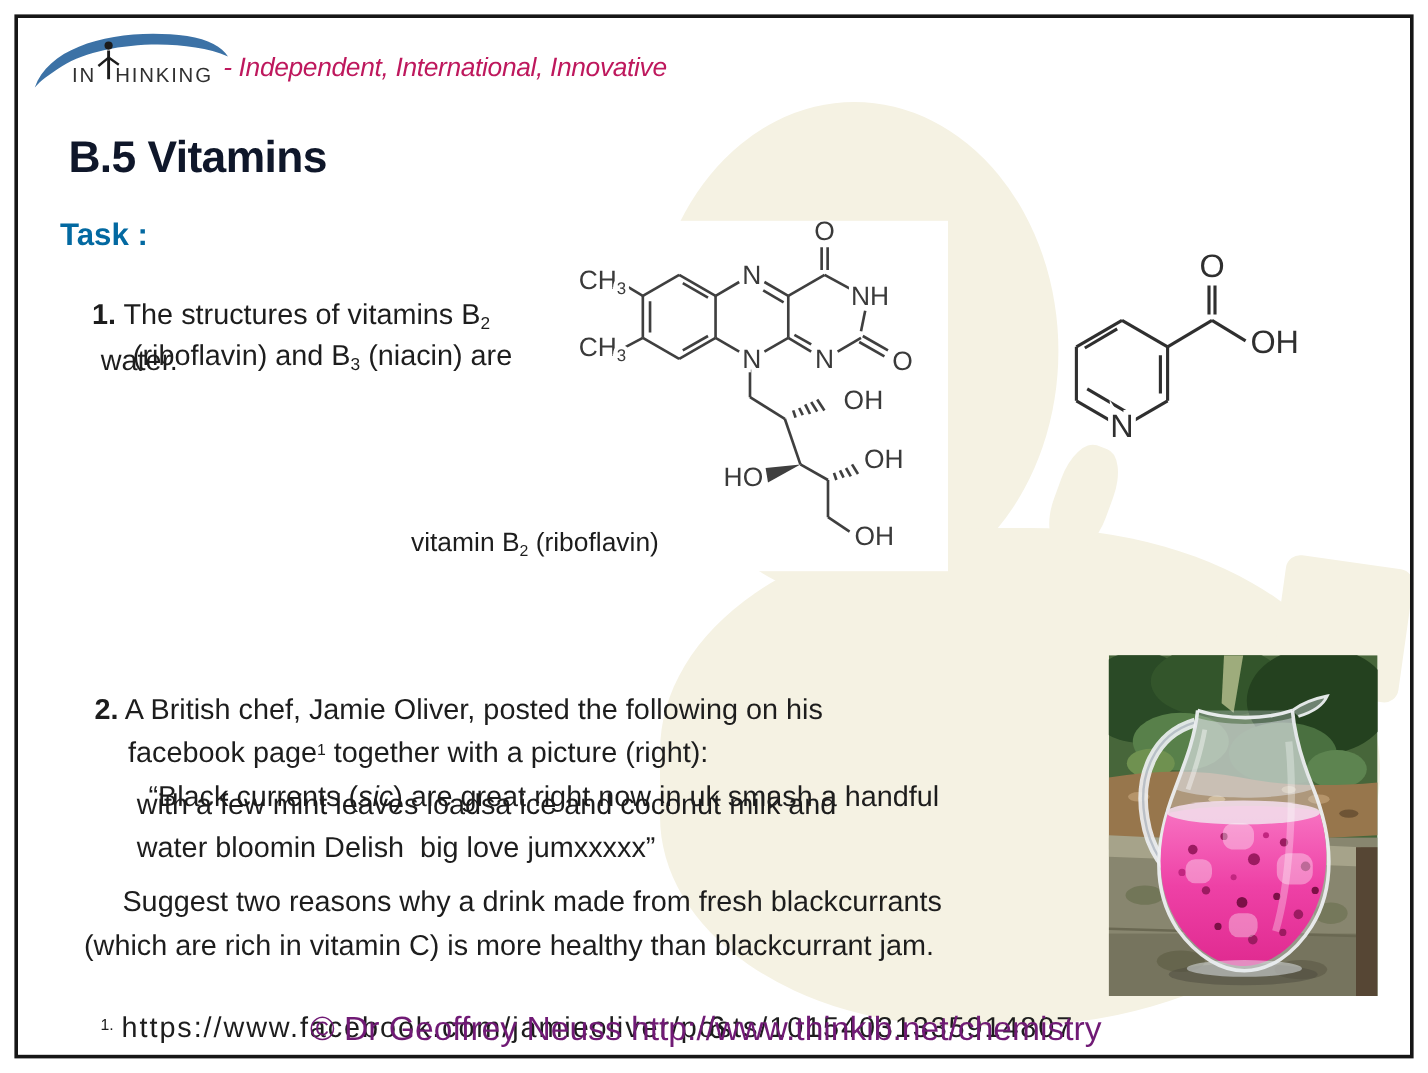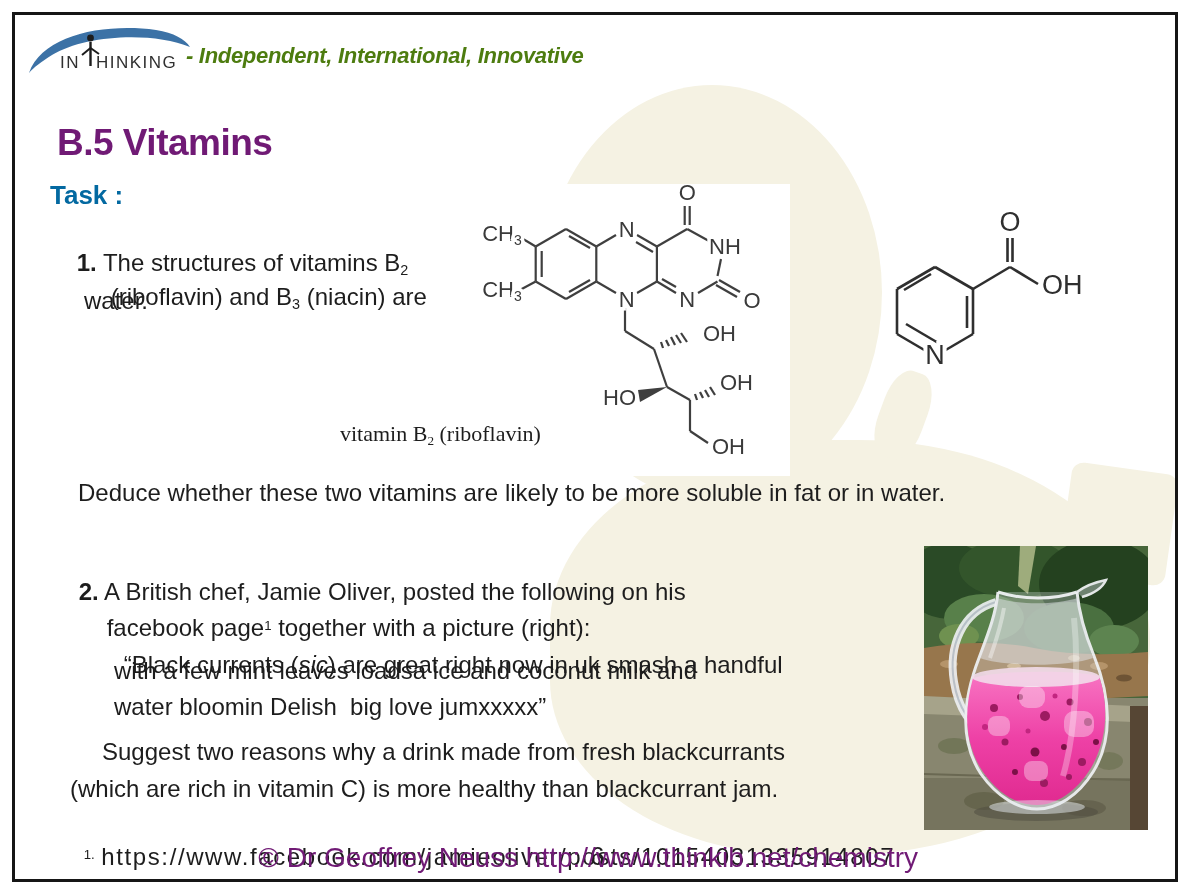--- a/index.html
+++ b/index.html
@@ -4,26 +4,26 @@
 <style>
   html,body{margin:0;padding:0;background:#fff;width:1190px;height:894px;overflow:hidden;
             font-family:"Liberation Sans",sans-serif;}
   #slide{position:absolute;left:0;top:0;width:970px;height:894px;background:#fff;}
   #frame{position:absolute;left:12px;top:12px;width:1160px;height:864px;border:3px solid #161616;background:transparent;z-index:5;pointer-events:none;}
   .wm{position:absolute;background:#f5f2e3;z-index:0;}
   .abs{position:absolute;z-index:2;}
   .t{position:absolute;white-space:pre;color:#1d1d1d;font-size:24px;z-index:2;line-height:1.25;}
   .bold{font-weight:bold;}
   .red{color:#0369a1;font-weight:bold;font-size:26px;}
-  .title{color:#701a75;font-weight:bold;font-size:37px;letter-spacing:-0.5px;margin-top:12px;}
+  .title{color:#0f172a;font-weight:bold;font-size:37px;letter-spacing:-0.5px;}
   .sb{font-size:0.60em;vertical-align:-0.30em;}
   .sp{font-size:0.55em;vertical-align:0.45em;}
   .it{font-style:italic;}
   .cap{font-size:22px;}
-  .tagline{color:#4d7c0f;font-style:italic;font-size:22px;letter-spacing:-0.3px;font-weight:bold;}
+  .tagline{color:#be185d;font-style:italic;font-size:22px;letter-spacing:-0.3px;}
   .copyright{color:#701a75;font-size:28px;}
   .url{letter-spacing:1.6px;}
   .molbox{position:absolute;background:#fff;z-index:2;}
   svg text{font-family:"Liberation Sans",sans-serif;}
 </style>
 </head>
 <body>
 
 <div id="slide">
 
@@ -148,25 +148,24 @@
       <line x1="134.5" y1="70" x2="134.5" y2="46"></line>
       <line x1="132" y1="75" x2="160" y2="92"></line>
     </g>
     <g font-size="27" fill="#2f2f2f" paint-order="stroke" stroke="#ffffff" stroke-width="8">
       <text x="57" y="172" text-anchor="middle">N</text>
       <text x="132" y="39" text-anchor="middle">O</text>
       <text x="164" y="102" text-anchor="start">OH</text>
     </g>
   </svg>
 
-  <div class="t cap" style="left:318px;top:392px;font-family:Liberation Serif, serif;">
+  <div class="t cap" style="left:318px;top:410px;">
     <span>vitamin B</span><span class="sb">2</span><span> (riboflavin)</span>
   </div>
 
-  <div class="t" style="left:78px;top:478px;">Deduce whether these two vitamins are likely to be more soluble in fat or in water.</div>
 
   <div class="t" style="left:52px;top:547px;">
     <span class="bold">2.</span><span> A British chef, Jamie Oliver, posted the following on his</span>
   </div>
   <div class="t" style="left:80px;top:583px;">
     <span>facebook page</span><span class="sp">1</span><span> together with a picture (right):</span>
   </div>
   <div class="t" style="left:97px;top:620px;">
     <span>“Black currents (</span><span class="it">sic</span><span>) are great right now in uk smash a handful</span>
   </div>

